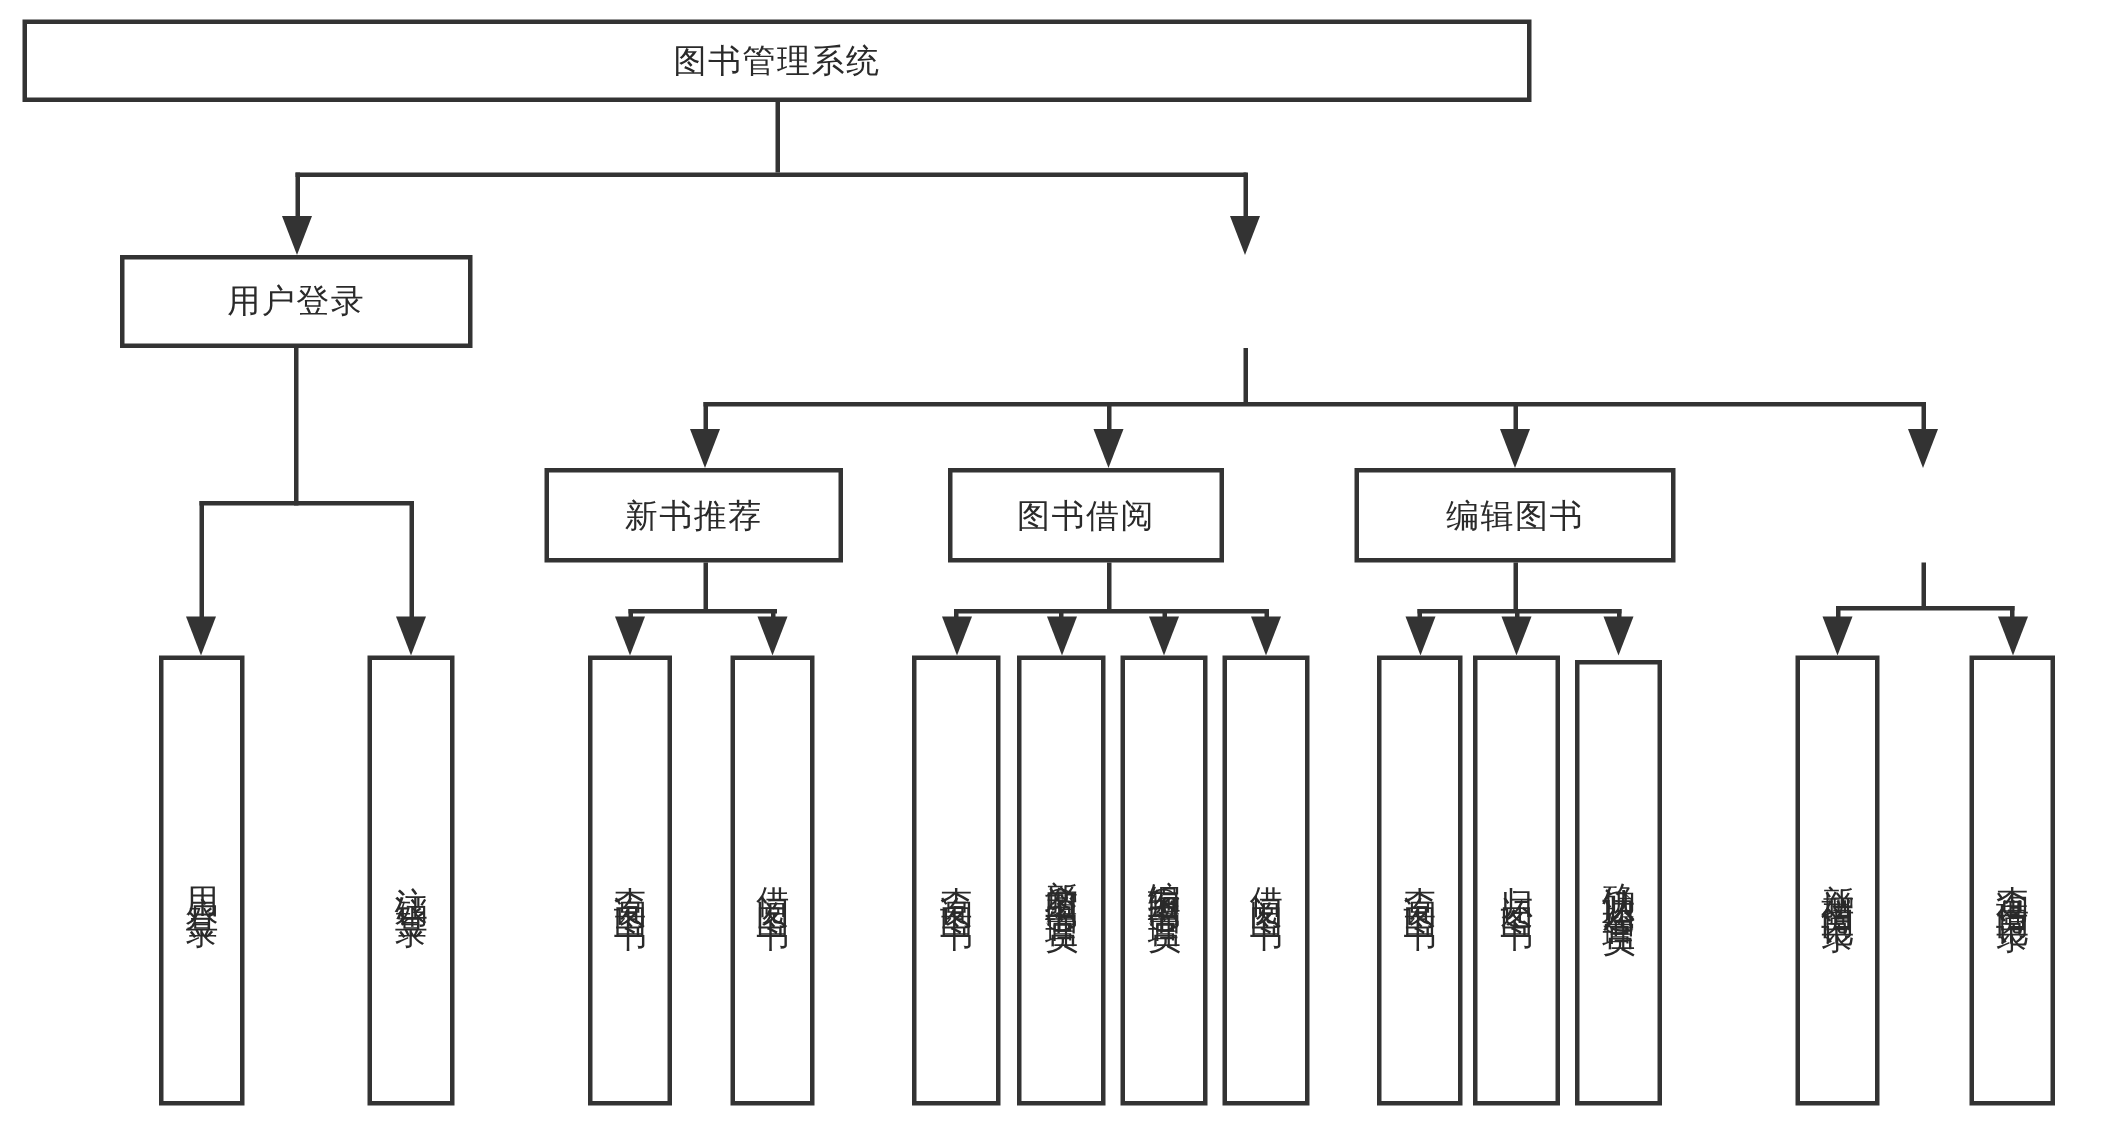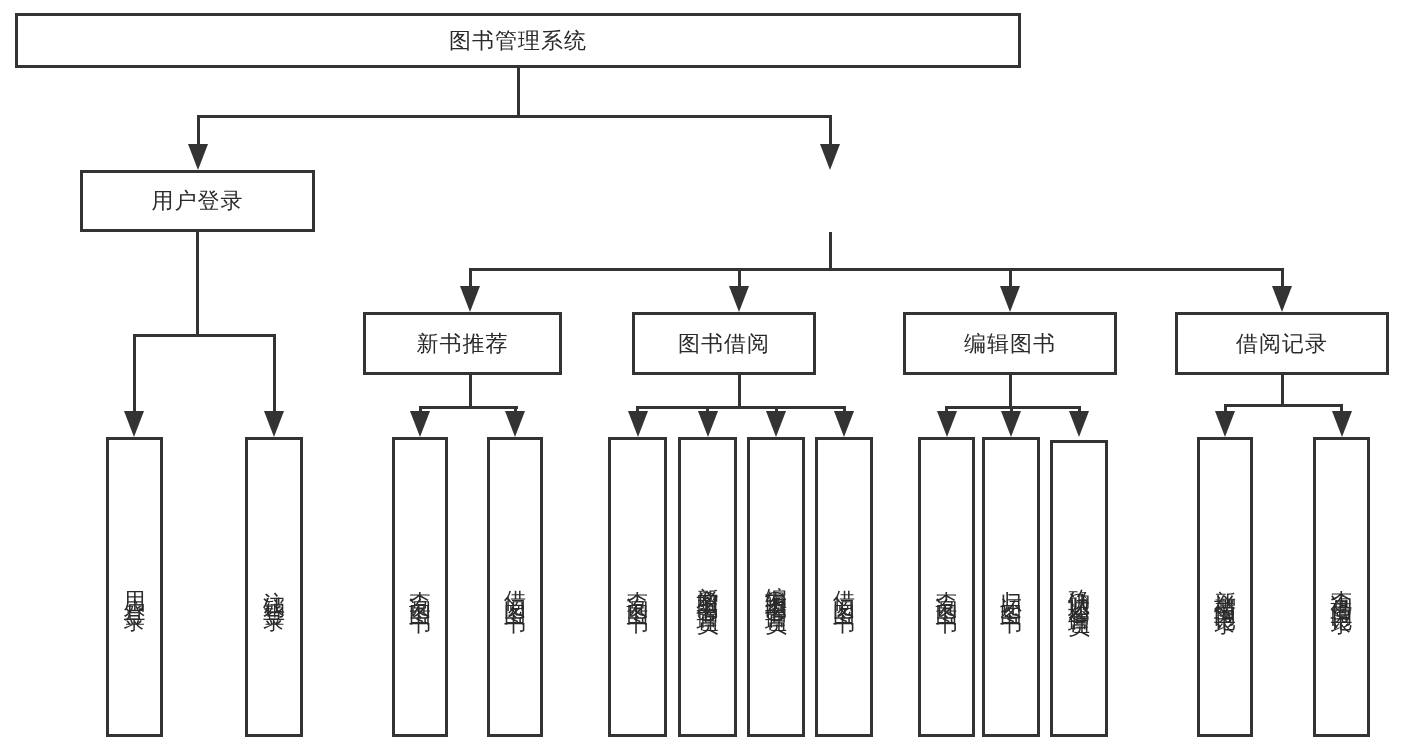--- a/index.html
+++ b/index.html
@@ -96,23 +96,20 @@
 
   <div class="box" style="left:363px;top:312px;width:199px;height:63px">
     <span class="hlabel">新书推荐</span>
   </div>
   <div class="box" style="left:632px;top:312px;width:184px;height:63px">
     <span class="hlabel">图书借阅</span>
   </div>
   <div class="box" style="left:903px;top:312px;width:214px;height:63px">
     <span class="hlabel">编辑图书</span>
   </div>
-  <div class="box" style="left:1175px;top:312px;width:214px;height:63px">
-    <span class="hlabel">借阅记录</span>
-  </div>
 
   <div class="vl" style="left:469px;top:375px;height:33px"></div>
   <div class="hl" style="left:419px;top:406px;width:99px"></div>
   <div class="vl" style="left:419px;top:406px;height:10px"></div>
   <div class="arr" style="left:410px;top:411px"></div>
   <div class="vl" style="left:514px;top:406px;height:10px"></div>
   <div class="arr" style="left:505px;top:411px"></div>
 
   <div class="vl" style="left:738px;top:375px;height:33px"></div>
   <div class="hl" style="left:636px;top:406px;width:210px"></div>

